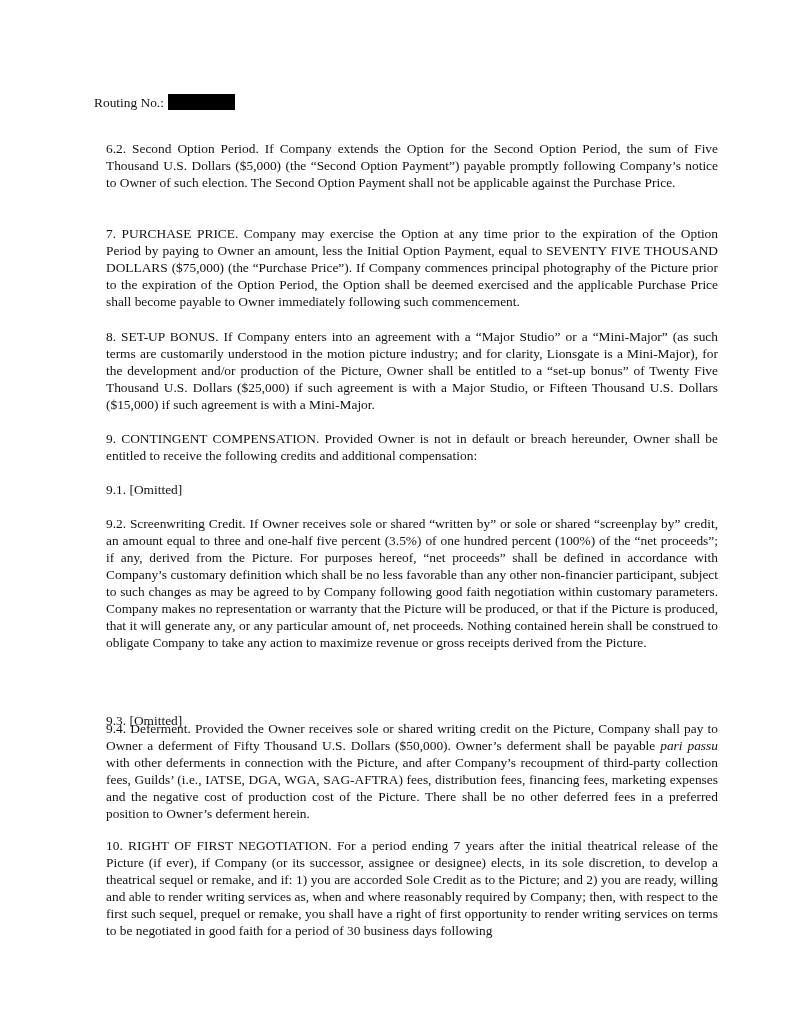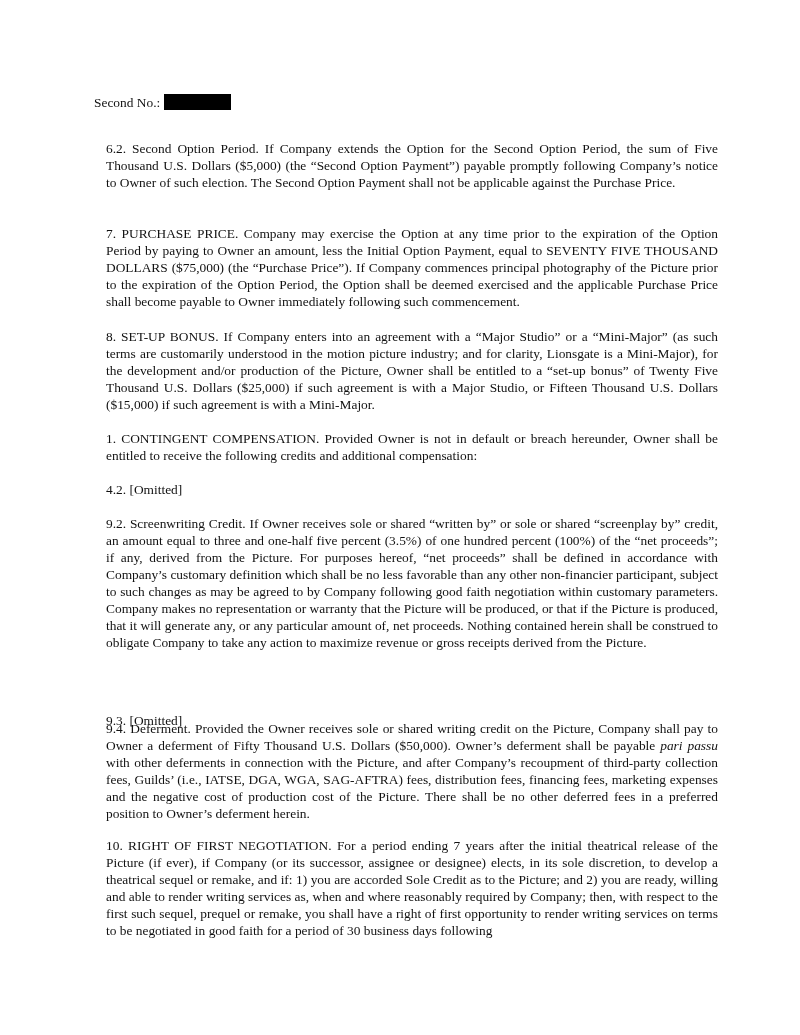--- a/index.html
+++ b/index.html
@@ -11,25 +11,25 @@
   .p { text-align: justify; margin: 12px; position: absolute; left: 0; width: 612px; }
   .routing { position: absolute; top: 94px; left: 0; white-space: nowrap; }
   .redact { display: inline-block; width: 67px; height: 16px; background: #000; vertical-align: -3px; margin-left: 4px; }
   em { font-style: italic; }
 </style>
 </head>
 <body>
 
 <div class="page">
   <div class="routing">
-    <span>Second No.:</span><span class="redact"></span>
+    <span>Routing No.:</span><span class="redact"></span>
   </div>
 
   <p class="p" style="top:128px">6.2. Second Option Period. If Company extends the Option for the Second Option Period, the sum of Five Thousand U.S. Dollars ($5,000) (the “Second Option Payment”) payable promptly following Company’s notice to Owner of such election. The Second Option Payment shall not be applicable against the Purchase Price.</p>
   <p class="p" style="top:213px">7. PURCHASE PRICE. Company may exercise the Option at any time prior to the expiration of the Option Period by paying to Owner an amount, less the Initial Option Payment, equal to SEVENTY FIVE THOUSAND DOLLARS ($75,000) (the “Purchase Price”). If Company commences principal photography of the Picture prior to the expiration of the Option Period, the Option shall be deemed exercised and the applicable Purchase Price shall become payable to Owner immediately following such commencement.</p>
   <p class="p" style="top:316px">8. SET-UP BONUS. If Company enters into an agreement with a “Major Studio” or a “Mini-Major” (as such terms are customarily understood in the motion picture industry; and for clarity, Lionsgate is a Mini-Major), for the development and/or production of the Picture, Owner shall be entitled to a “set-up bonus” of Twenty Five Thousand U.S. Dollars ($25,000) if such agreement is with a Major Studio, or Fifteen Thousand U.S. Dollars ($15,000) if such agreement is with a Mini-Major.</p>
-  <p class="p" style="top:418px">1. CONTINGENT COMPENSATION. Provided Owner is not in default or breach hereunder, Owner shall be entitled to receive the following credits and additional compensation:</p>
-  <p class="p" style="top:469px">4.2. [Omitted]</p>
+  <p class="p" style="top:418px">9. CONTINGENT COMPENSATION. Provided Owner is not in default or breach hereunder, Owner shall be entitled to receive the following credits and additional compensation:</p>
+  <p class="p" style="top:469px">9.1. [Omitted]</p>
   <p class="p" style="top:503px">9.2. Screenwriting Credit. If Owner receives sole or shared “written by” or sole or shared “screenplay by” credit, an amount equal to three and one-half five percent (3.5%) of one hundred percent (100%) of the “net proceeds”; if any, derived from the Picture. For purposes hereof, “net proceeds” shall be defined in accordance with Company’s customary definition which shall be no less favorable than any other non-financier participant, subject to such changes as may be agreed to by Company following good faith negotiation within customary parameters. Company makes no representation or warranty that the Picture will be produced, or that if the Picture is produced, that it will generate any, or any particular amount of, net proceeds. Nothing contained herein shall be construed to obligate Company to take any action to maximize revenue or gross receipts derived from the Picture.</p>
   <p class="p" style="top:700px">9.3. [Omitted]</p>
   <p class="p" style="top:708px"><span>9.4. Deferment.  Provided the Owner receives sole or shared writing credit on the Picture, Company shall pay to Owner a deferment of Fifty Thousand U.S. Dollars ($50,000).  Owner’s deferment shall be payable </span><em>pari passu</em><span> with other deferments in connection with the Picture, and after Company’s recoupment of third-party collection fees, Guilds’ (i.e., IATSE, DGA, WGA, SAG-AFTRA) fees, distribution fees, financing fees, marketing expenses and the negative cost of production cost of the Picture.  There shall be no other deferred fees in a preferred position to Owner’s deferment herein.</span></p>
   <p class="p" style="top:825px">10. RIGHT OF FIRST NEGOTIATION. For a period ending 7 years after the initial theatrical release of the Picture (if ever), if Company (or its successor, assignee or designee) elects, in its sole discretion, to develop a theatrical sequel or remake, and if: 1) you are accorded Sole Credit as to the Picture; and 2) you are ready, willing and able to render writing services as, when and where reasonably required by Company; then, with respect to the first such sequel, prequel or remake, you shall have a right of first opportunity to render writing services on terms to be negotiated in good faith for a period of 30 business days following</p>
 </div>
 
 </body></html>

